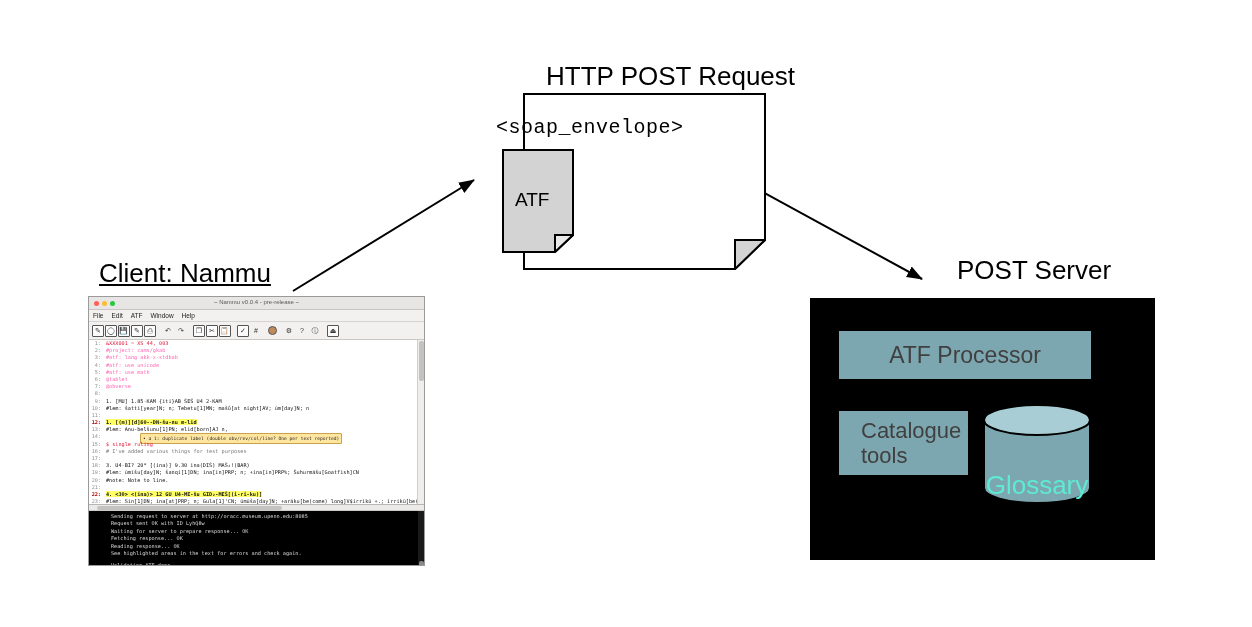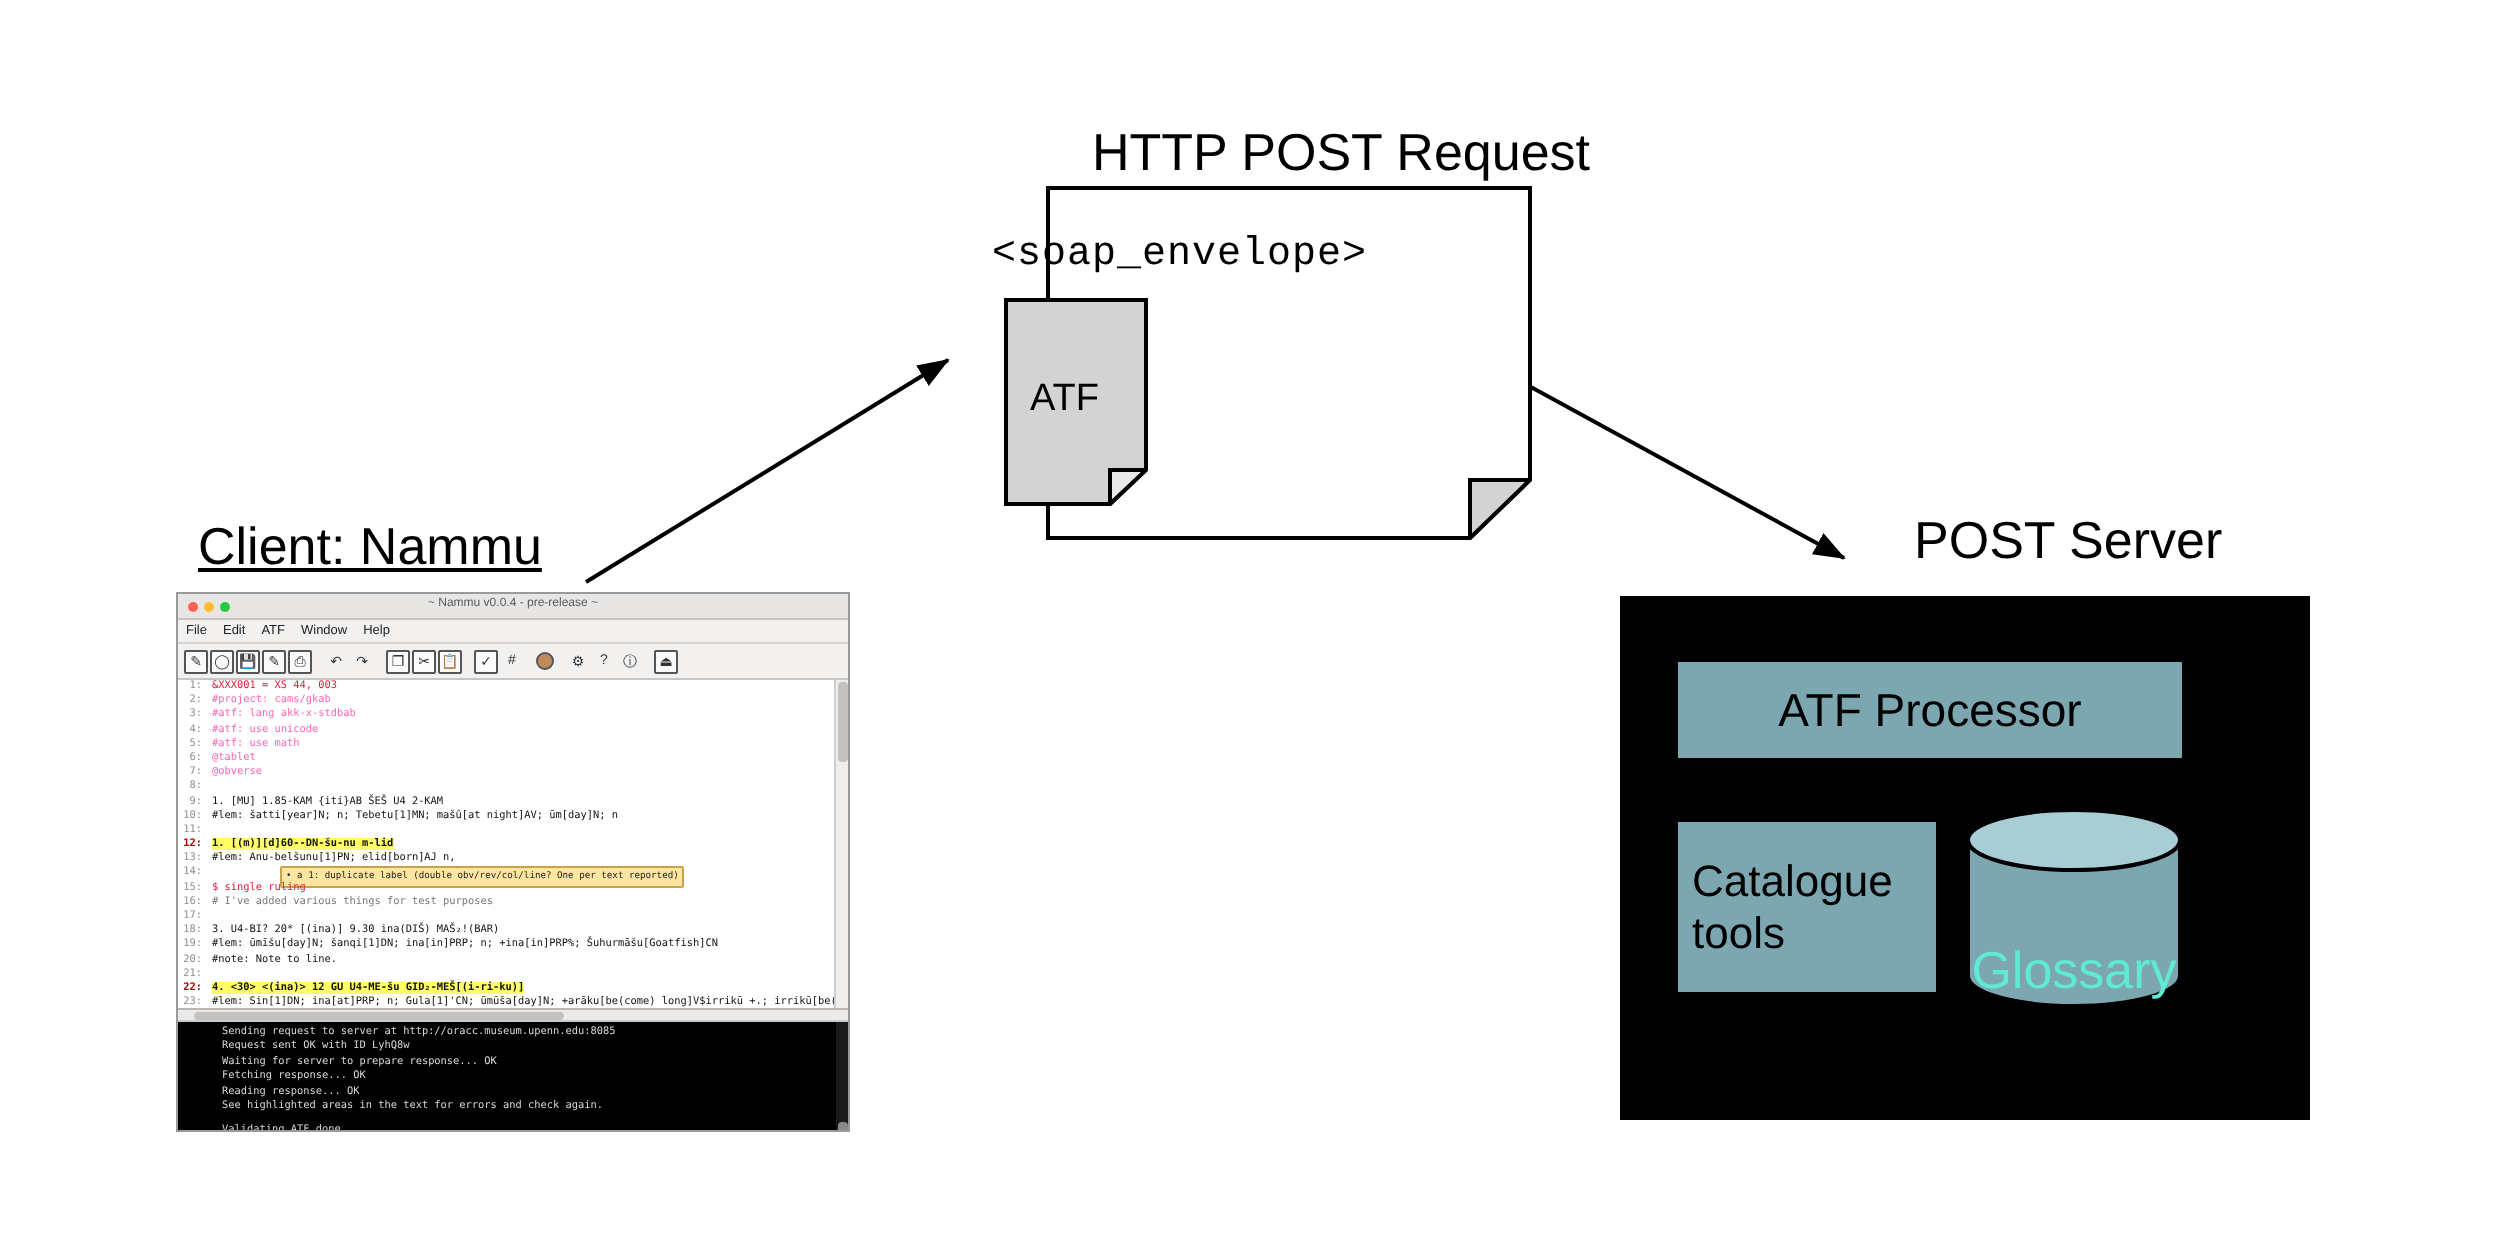--- a/index.html
+++ b/index.html
@@ -45,31 +45,31 @@
 
   
   #arrows{position:absolute;left:0;top:0;width:1252px;height:627px;pointer-events:none;}
 
   
   #oracc-box{
     position:absolute;left:810px;top:298px;width:345px;height:262px;
     background:#000000;
   }
   .teal-box{
-    position:absolute;background:#7da7b0;color:#000000;
+    position:absolute;background:#7da7b0;color:#404040;
     display:flex;align-items:center;
     font-family:"Liberation Sans", sans-serif;
   }
   #atf-processor{
     left:29px;top:33px;width:252px;height:48px;
     justify-content:center;font-size:23px;
   }
   #catalogue-tools{
-    left:29px;top:113px;width:129px;height:85px;
-    justify-content:flex-start;padding-left:7px;
+    left:29px;top:113px;width:129px;height:64px;
+    justify-content:flex-start;padding-left:22px;
     font-size:22px;line-height:1.15;box-sizing:border-box;
   }
   
   #glossary{position:absolute;left:172px;top:106px;width:110px;height:100px;}
   #glossary svg{display:block;}
   .glossary-text{
     position:absolute;left:0;top:66px;width:110px;text-align:center;
     font-size:26px;color:#5eead4;
     font-family:"Liberation Sans", sans-serif;
   }

